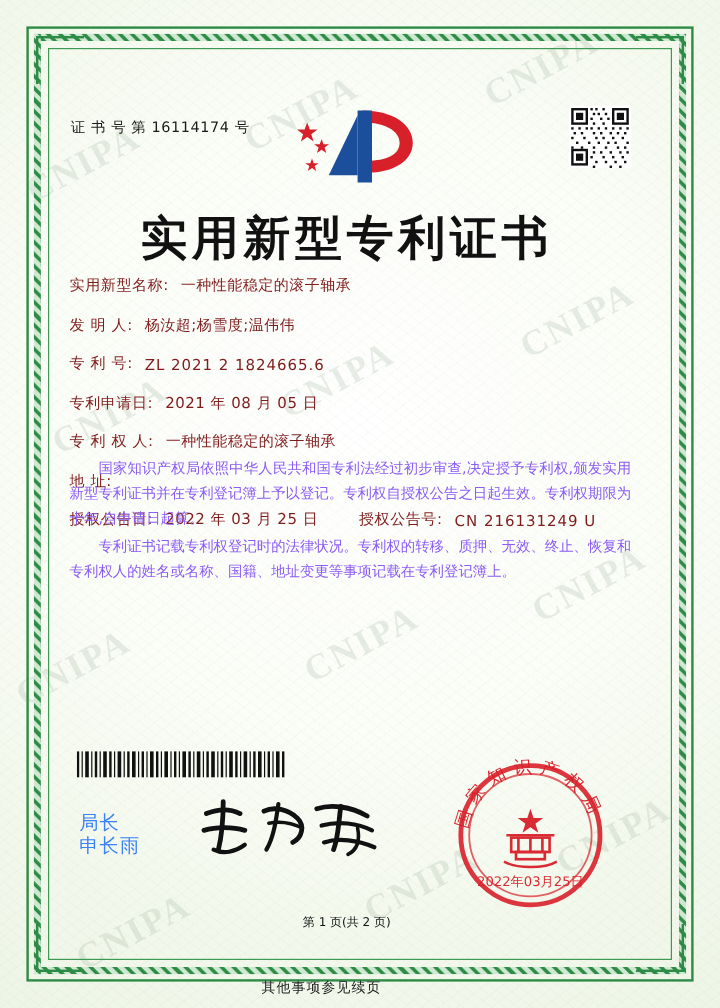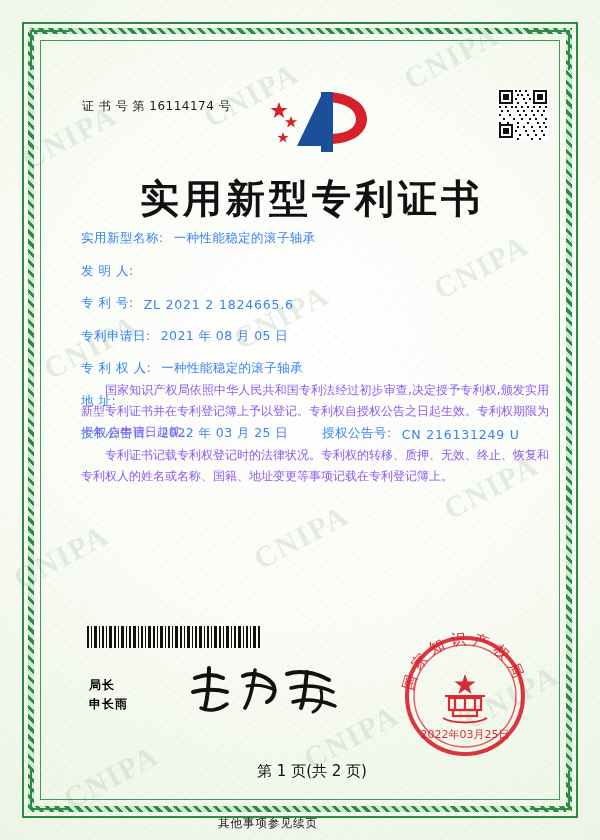--- a/index.html
+++ b/index.html
@@ -97,21 +97,21 @@
     border: 2px solid #2e8b45;
     box-sizing: border-box;
   }
   .corner.tl { left: 30px; top: 30px; border-right: none; border-bottom: none; }
   .corner.tr { right: 30px; top: 30px; border-left: none; border-bottom: none; }
   .corner.bl { left: 30px; bottom: 30px; border-right: none; border-top: none; }
   .corner.br { right: 30px; bottom: 30px; border-left: none; border-top: none; }
 
   .content {
     position: absolute;
-    left: 67px;
+    left: 44px;
     top: 50px;
     width: 490px;
     height: 740px;
   }
 
   
   .cert-no {
     position: absolute;
     left: 15px;
     top: 48px;
@@ -155,24 +155,24 @@
 
   
   .fields {
     position: absolute;
     left: 14px;
     top: 180px;
     width: 470px;
   }
   .frow {
     display: flex;
-    align-items: flex-end;
+    align-items: center;
     margin-bottom: 15.5px;
     font-size: 12.5px;
-    color: #3b82f6;
+    color: #7f1d1d;
   }
   .flabel {
     flex: 0 0 auto;
     white-space: nowrap;
     letter-spacing: 0.5px;
   }
   .fval {
     margin-left: 10px;
     letter-spacing: 0.4px;
   }
@@ -208,25 +208,24 @@
     top: 576px;
     width: 175px;
     height: 22px;
   }
 
   
   .sig-label {
     position: absolute;
     left: 22px;
     top: 626px;
-    font-size: 12px;
+    font-size: 16px;
     line-height: 19px;
-    color: #000000;
+    color: #3b82f6;
     letter-spacing: 1px;
-    font-weight: bold;
   }
   .signature {
     position: absolute;
     left: 120px;
     top: 612px;
     width: 160px;
     height: 56px;
   }
 
   
@@ -237,21 +236,21 @@
     width: 140px;
     height: 140px;
   }
 
   .page-no {
     position: absolute;
     left: 0;
     top: 712px;
     width: 490px;
     text-align: center;
-    font-size: 15px;
+    font-size: 10px;
     color: #111;
   }
 
   .footer-note {
     position: absolute;
     left: 0;
     bottom: 9px;
     width: 536px;
     text-align: center;
     font-size: 11.5px;
@@ -395,20 +394,21 @@
 
     <div class="title">实用新型专利证书</div>
 
     <div class="fields">
       <div class="frow">
         <span class="flabel">实用新型名称:</span>
         <span class="fval">一种性能稳定的滚子轴承</span>
       </div>
       <div class="frow">
         <span class="flabel">发  明  人:</span>
+        <span class="fval">杨汝超;杨雪度;温伟伟</span>
       </div>
       <div class="frow">
         <span class="flabel">专 利 号:</span>
         <span class="fval mono">ZL 2021 2 1824665.6</span>
       </div>
       <div class="frow">
         <span class="flabel">专利申请日:</span>
         <span class="fval">2021 年 08 月 05 日</span>
       </div>
       <div class="frow">

